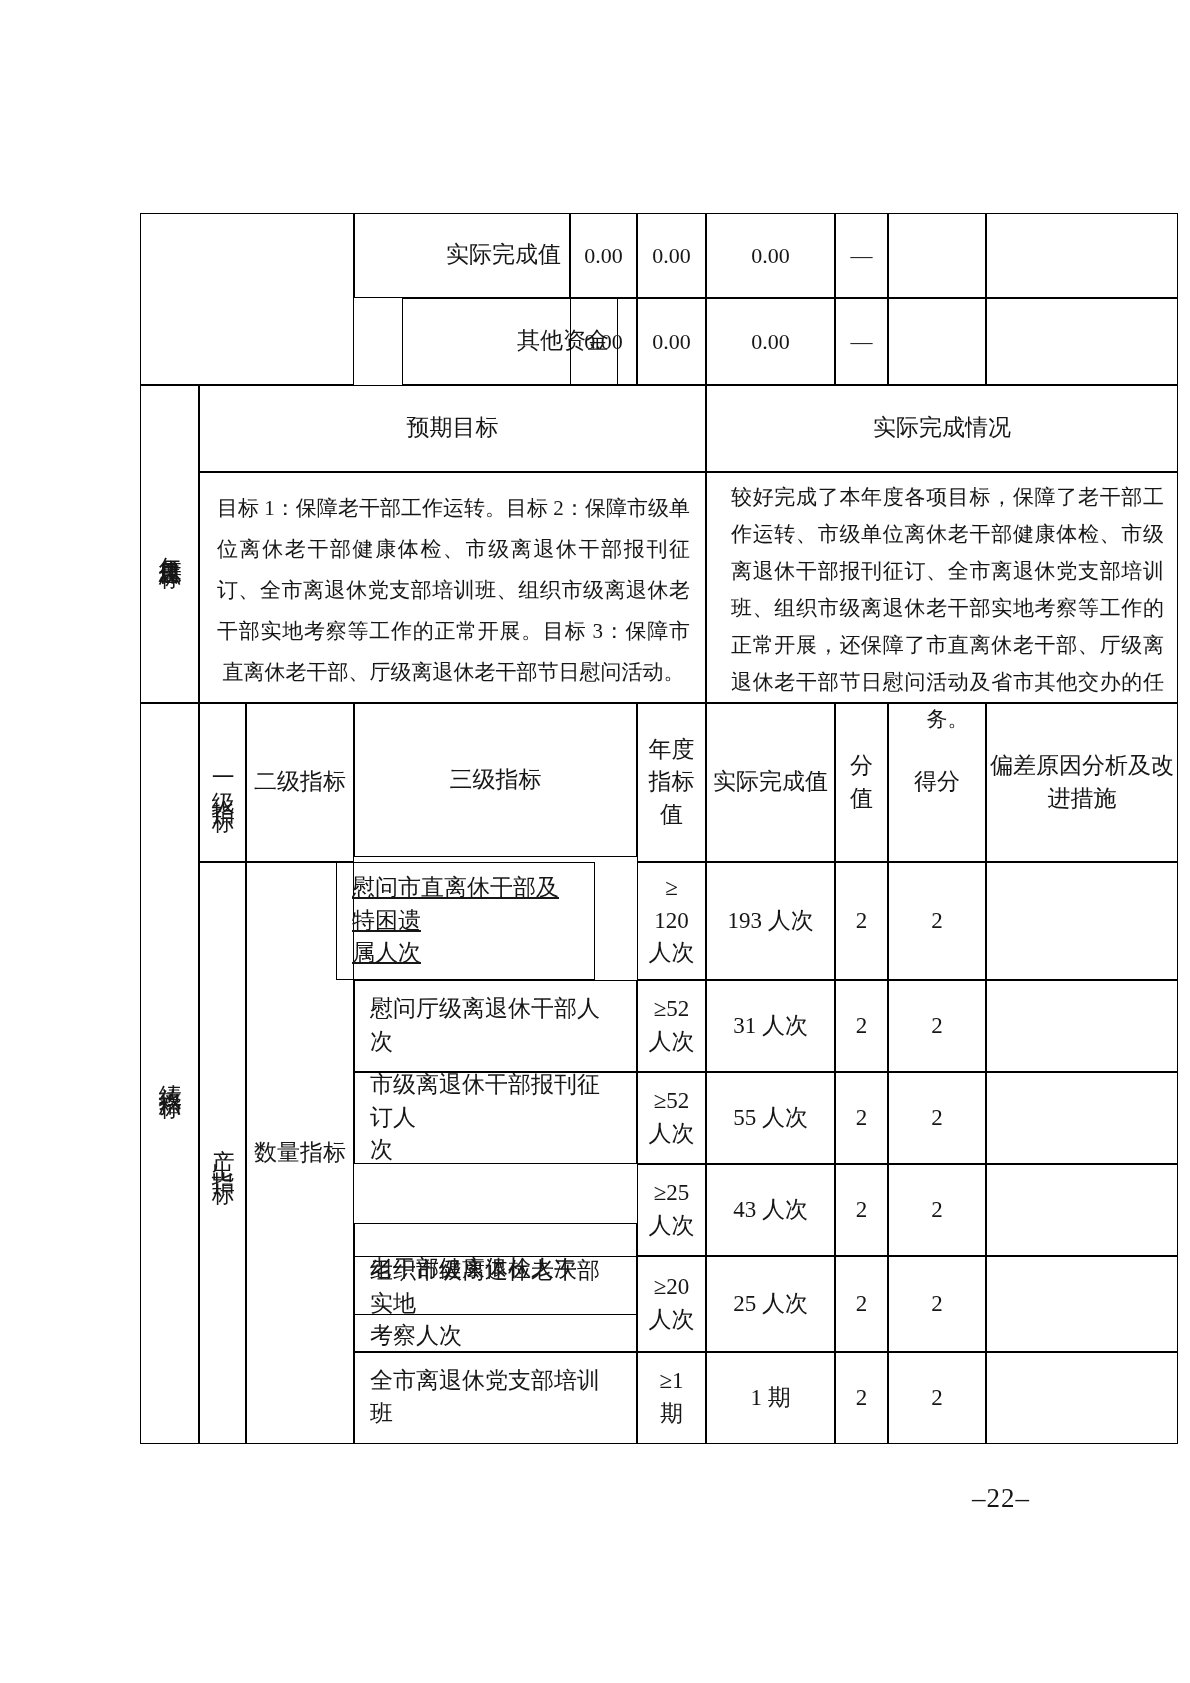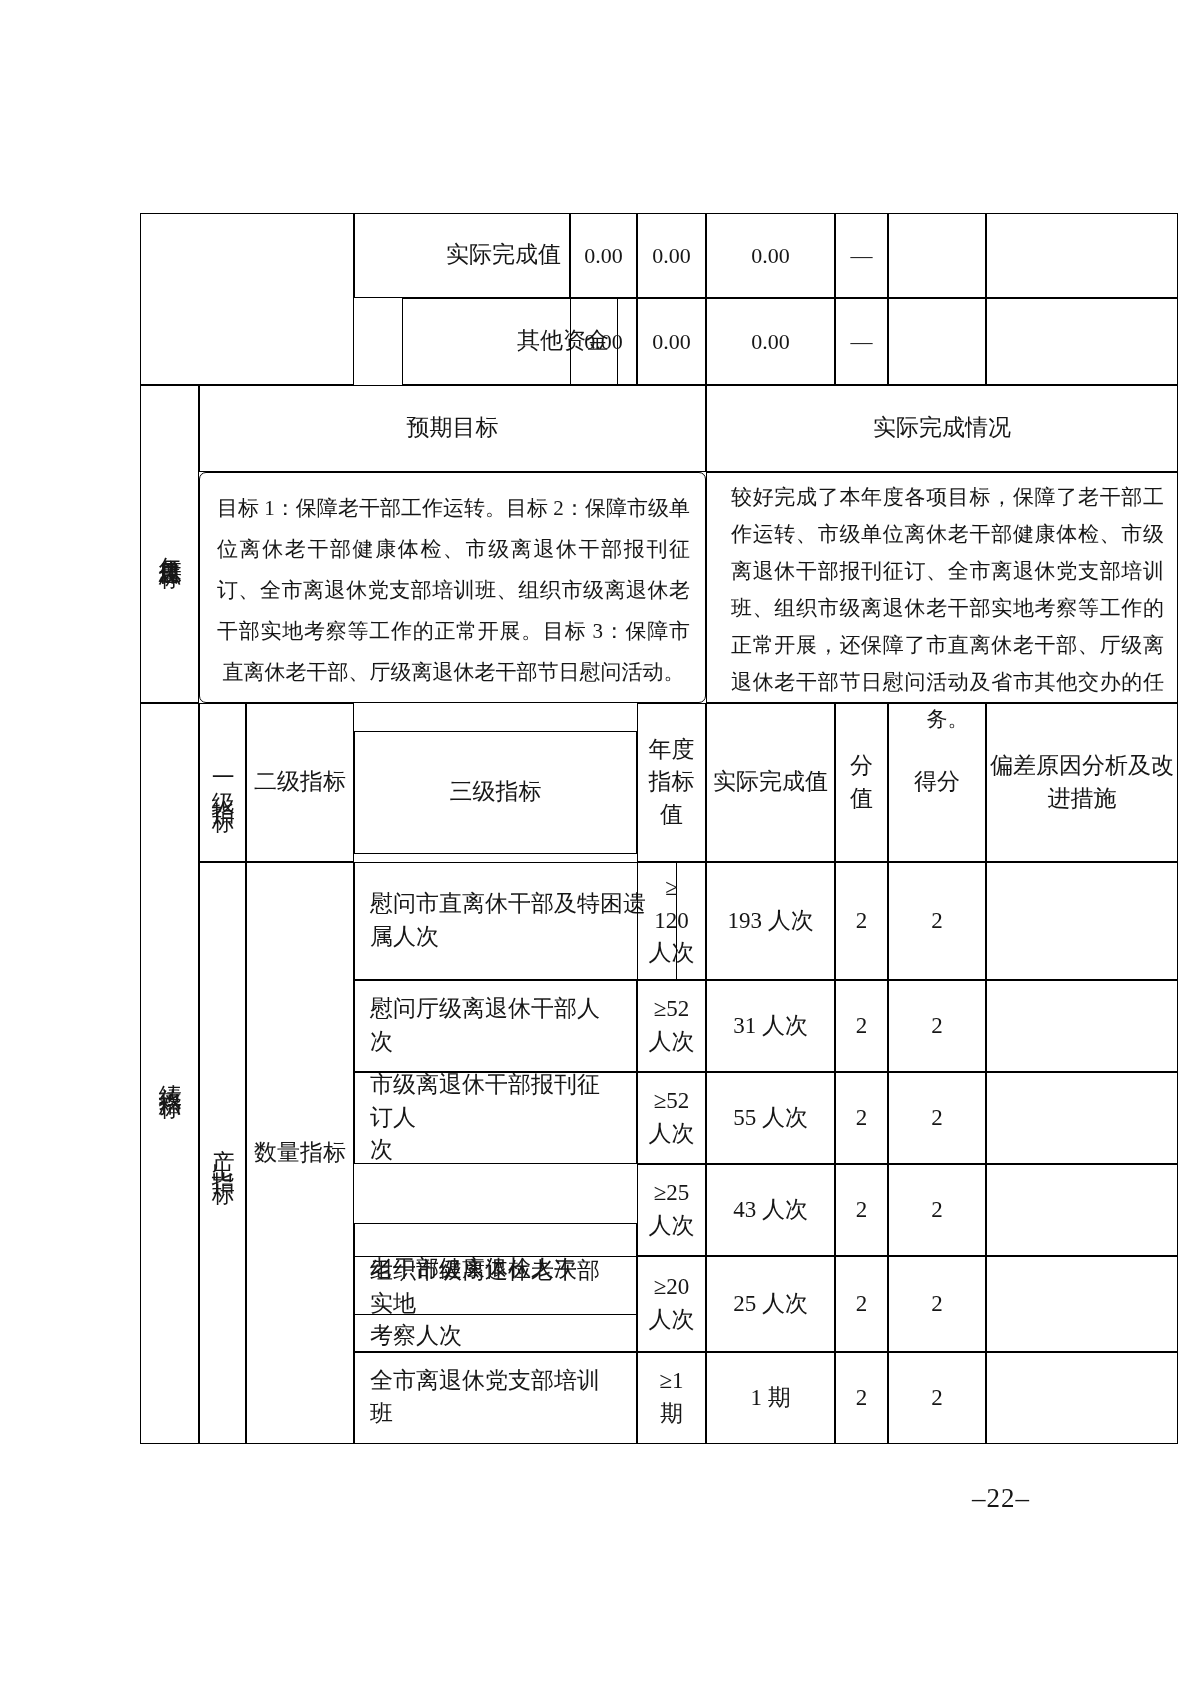--- a/index.html
+++ b/index.html
@@ -50,48 +50,48 @@
   <div class="c num" style="left:706px;top:298px;width:129px;height:87px;">0.00</div>
   <div class="c num" style="left:835px;top:298px;width:53px;height:87px;">—</div>
   <div class="c" style="left:888px;top:298px;width:98px;height:87px;"></div>
   <div class="c" style="left:986px;top:298px;width:192px;height:87px;"></div>
 
   <div class="c" style="left:140px;top:385px;width:59px;height:318px;">
     <span class="vt sp2">年度总体目标</span>
   </div>
   <div class="c" style="left:199px;top:385px;width:507px;height:87px;">预期目标</div>
   <div class="c" style="left:706px;top:385px;width:472px;height:87px;">实际完成情况</div>
-  <div class="c para para-exp" style="left:199px;top:472px;width:507px;height:231px;border-radius:7px;">目标 1：保障老干部工作运转。目标 2：保障市级单位离休老干部健康体检、市级离退休干部报刊征订、全市离退休党支部培训班、组织市级离退休老干部实地考察等工作的正常开展。目标 3：保障市直离休老干部、厅级离退休老干部节日慰问活动。</div>
+  <div class="c para para-exp" style="left:199px;top:472px;width:507px;height:231px;">目标 1：保障老干部工作运转。目标 2：保障市级单位离休老干部健康体检、市级离退休干部报刊征订、全市离退休党支部培训班、组织市级离退休老干部实地考察等工作的正常开展。目标 3：保障市直离休老干部、厅级离退休老干部节日慰问活动。</div>
   <div class="c para para-act" style="left:706px;top:472px;width:472px;height:231px;padding-left:24px;">较好完成了本年度各项目标，保障了老干部工作运转、市级单位离休老干部健康体检、市级离退休干部报刊征订、全市离退休党支部培训班、组织市级离退休老干部实地考察等工作的正常开展，还保障了市直离休老干部、厅级离退休老干部节日慰问活动及省市其他交办的任务。</div>
 
   <div class="c" style="left:140px;top:703px;width:59px;height:741px;">
     <span class="vt sp4">绩效指标</span>
   </div>
 
   <div class="c" style="left:199px;top:703px;width:47px;height:159px;">
     <span class="vt sp8">一级指标</span>
   </div>
   <div class="c" style="left:246px;top:703px;width:108px;height:159px;">二级指标</div>
-  <div class="c" style="left:354px;top:703px;width:283px;height:123px;margin-top:28px;">三级指标</div>
+  <div class="c" style="left:354px;top:703px;width:283px;height:154px;">三级指标</div>
   <div class="c" style="left:637px;top:703px;width:69px;height:159px;">年度
 指标
 值</div>
   <div class="c" style="left:706px;top:703px;width:129px;height:159px;">实际完成值</div>
   <div class="c" style="left:835px;top:703px;width:53px;height:159px;">分
 值</div>
   <div class="c" style="left:888px;top:703px;width:98px;height:159px;">得分</div>
   <div class="c" style="left:986px;top:703px;width:192px;height:159px;">偏差原因分析及改
 进措施</div>
 
   <div class="c" style="left:199px;top:862px;width:47px;height:582px;">
     <span class="vt sp10">产出指标</span>
   </div>
   <div class="c" style="left:246px;top:862px;width:108px;height:582px;">数量指标</div>
 
-  <div class="c lf" style="left:354px;top:862px;width:323px;height:118px;">慰问市直离休干部及特困遗
+  <div class="c lf" style="left:336px;top:862px;width:259px;height:118px;text-decoration:underline;">慰问市直离休干部及特困遗
 属人次</div>
   <div class="c" style="left:637px;top:862px;width:69px;height:118px;">≥
 120
 人次</div>
   <div class="c" style="left:706px;top:862px;width:129px;height:118px;">193 人次</div>
   <div class="c" style="left:835px;top:862px;width:53px;height:118px;">2</div>
   <div class="c" style="left:888px;top:862px;width:98px;height:118px;">2</div>
   <div class="c" style="left:986px;top:862px;width:192px;height:118px;"></div>
 
   <div class="c lf" style="left:354px;top:980px;width:283px;height:92px;">慰问厅级离退休干部人次</div>

